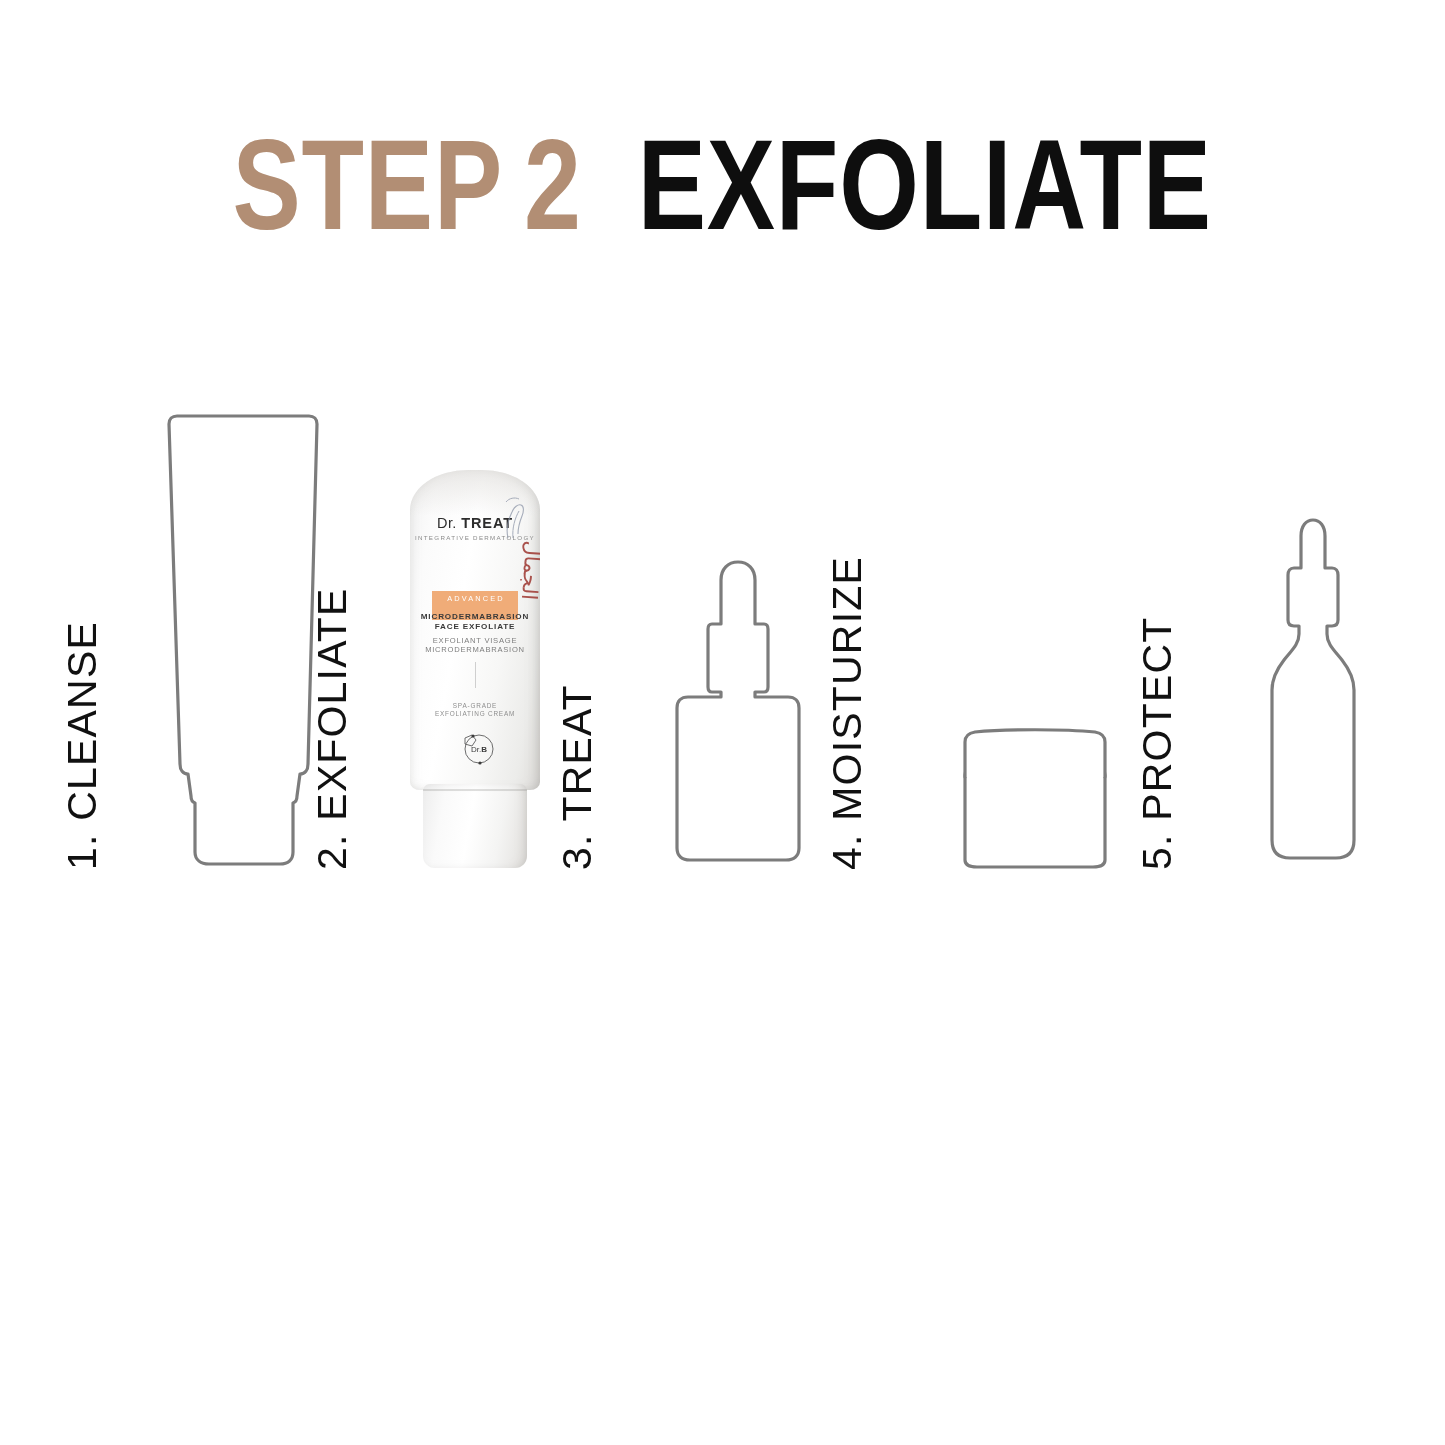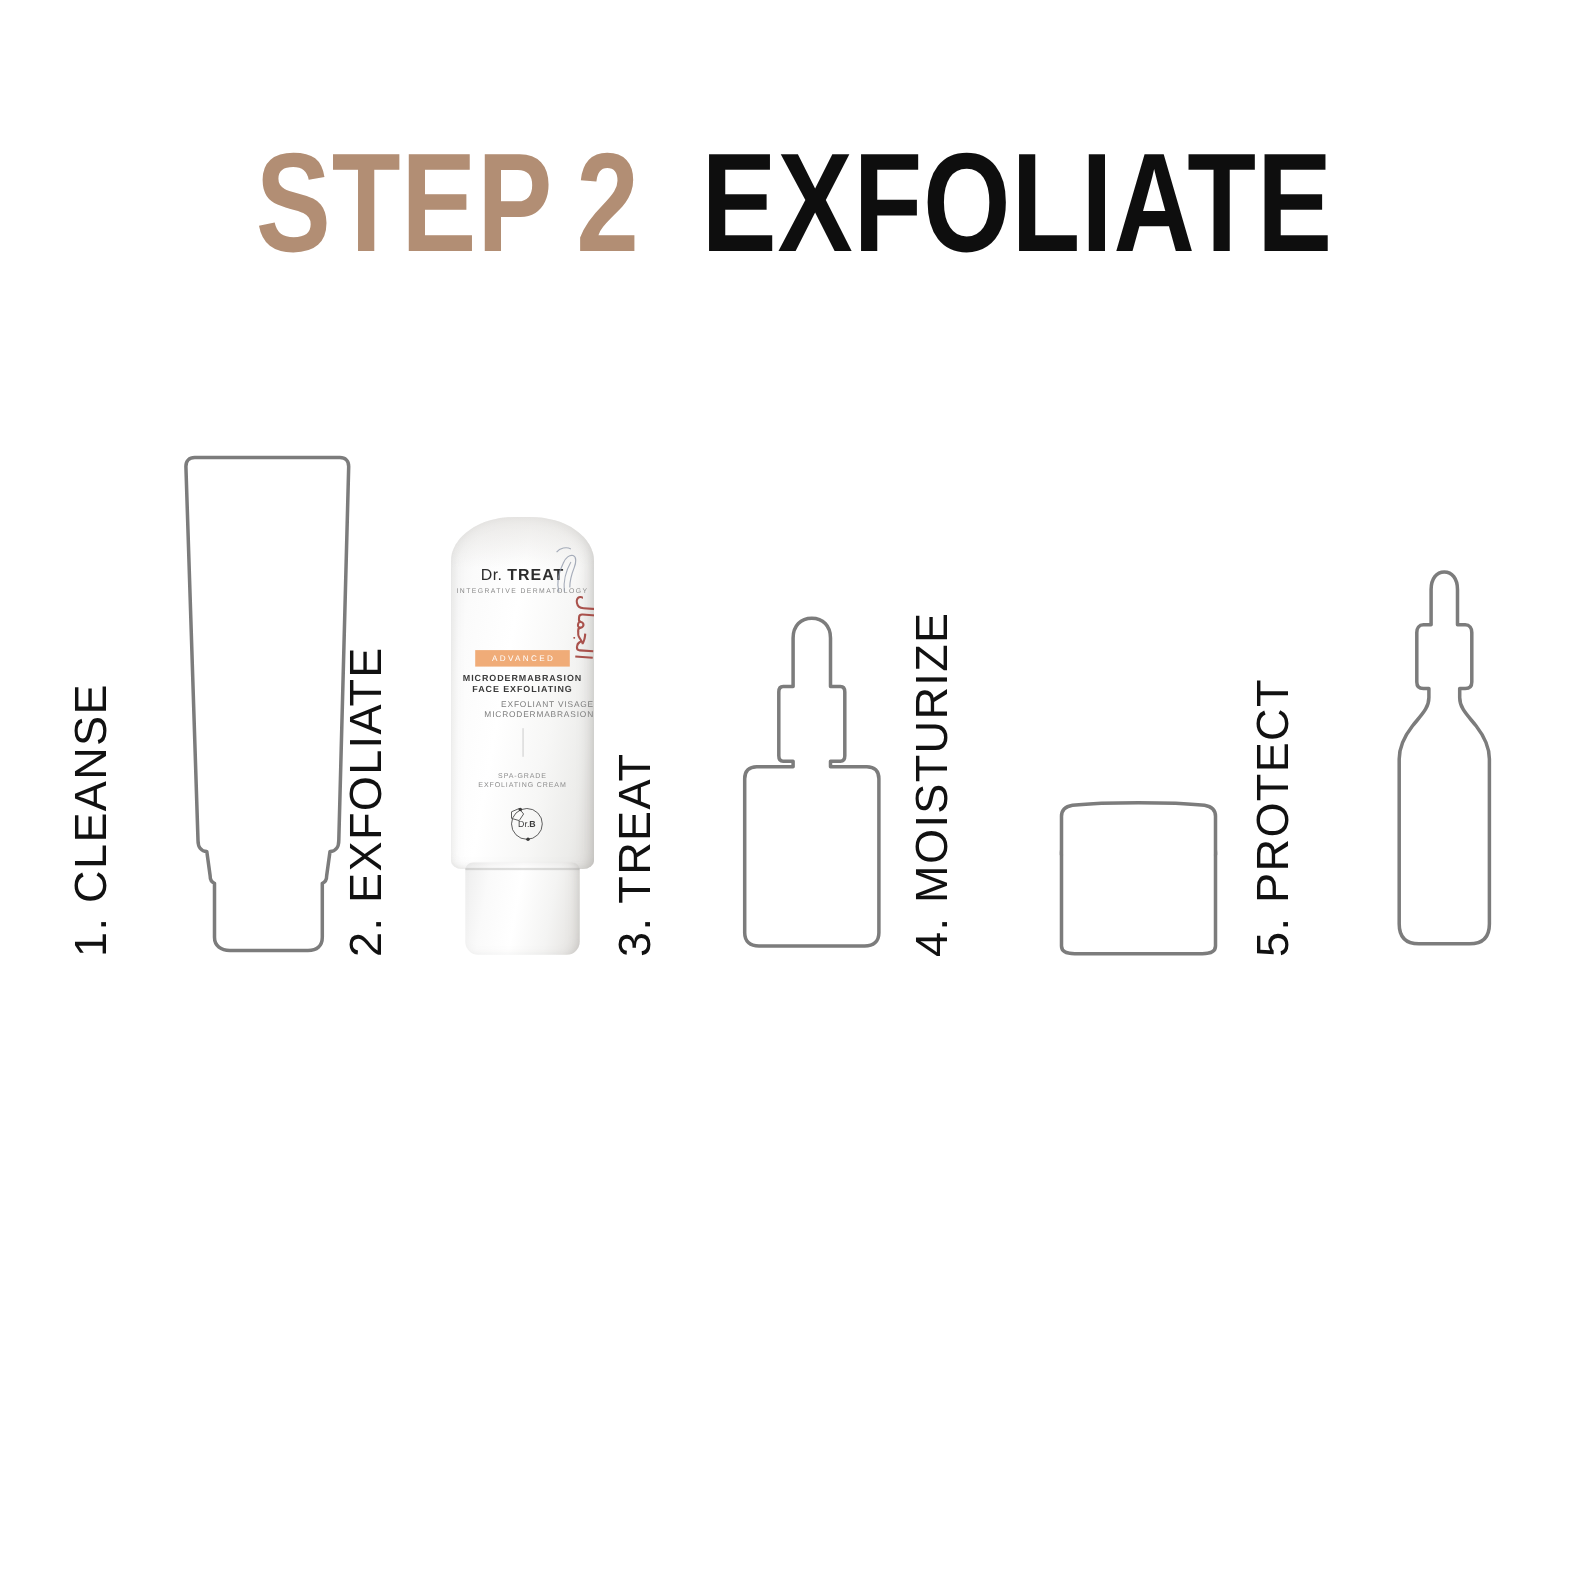--- a/index.html
+++ b/index.html
@@ -177,36 +177,35 @@
     left: 0;
     width: 100%;
     display: flex;
     justify-content: center;
   }
   #adv-badge {
     background: #f0ac78;
     color: #ffffff;
     font-size: 7.4px;
     letter-spacing: 2.1px;
-    padding: 3px 13px 3px 15px;
+    padding: 3px 13px 17px 15px;
     font-weight: 500;
   }
   #prod-name {
     top: 142px;
     font-size: 8.1px;
     letter-spacing: .85px;
     font-weight: 700;
     color: #3a3a3a;
   }
   #prod-name-fr {
     top: 166px;
     font-size: 7.6px;
     letter-spacing: .75px;
     color: #7d7d7d;
-    text-align: right;
   }
   #tube-rule {
     position: absolute;
     left: 50%;
     top: 192px;
     width: 1px;
     height: 26px;
     background: #cfcfcf;
   }
   #prod-claim {
@@ -331,21 +330,21 @@
             <b>TREAT</b>
           </div>
           <div class="tube-text" id="brand-sub">INTEGRATIVE DERMATOLOGY</div>
 
           <div id="adv-badge-wrap">
             <span id="adv-badge">ADVANCED</span>
           </div>
 
           <div class="tube-text" id="prod-name">
             <span>MICRODERMABRASION</span><br>
-            <span>FACE EXFOLIATING</span>
+            <span>FACE EXFOLIATE</span>
           </div>
 
           <div class="tube-text" id="prod-name-fr">
             <span>EXFOLIANT VISAGE</span><br>
             <span>MICRODERMABRASION</span>
           </div>
 
           <div id="tube-rule"></div>
 
           <div class="tube-text" id="prod-claim">

